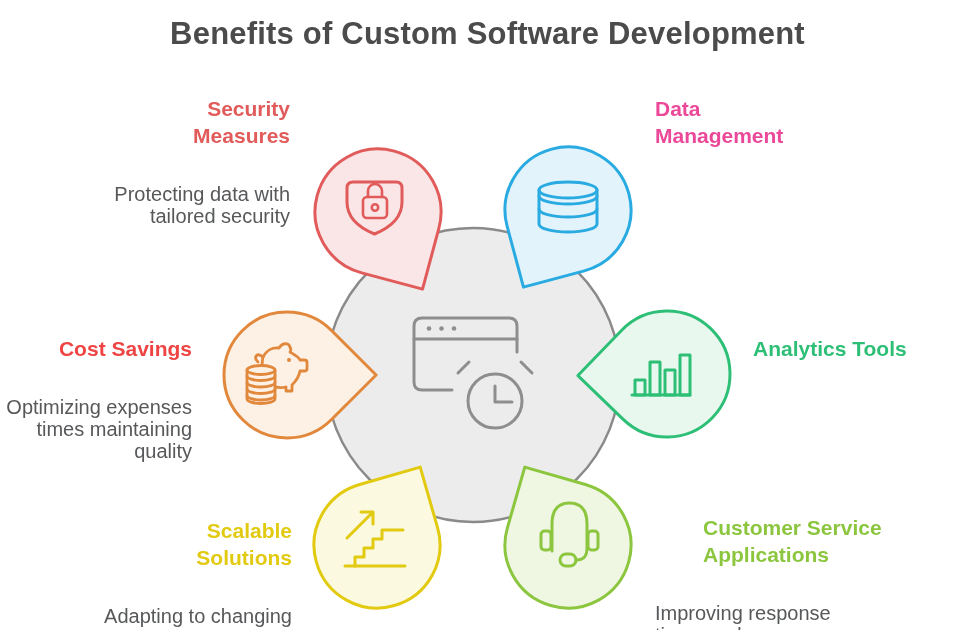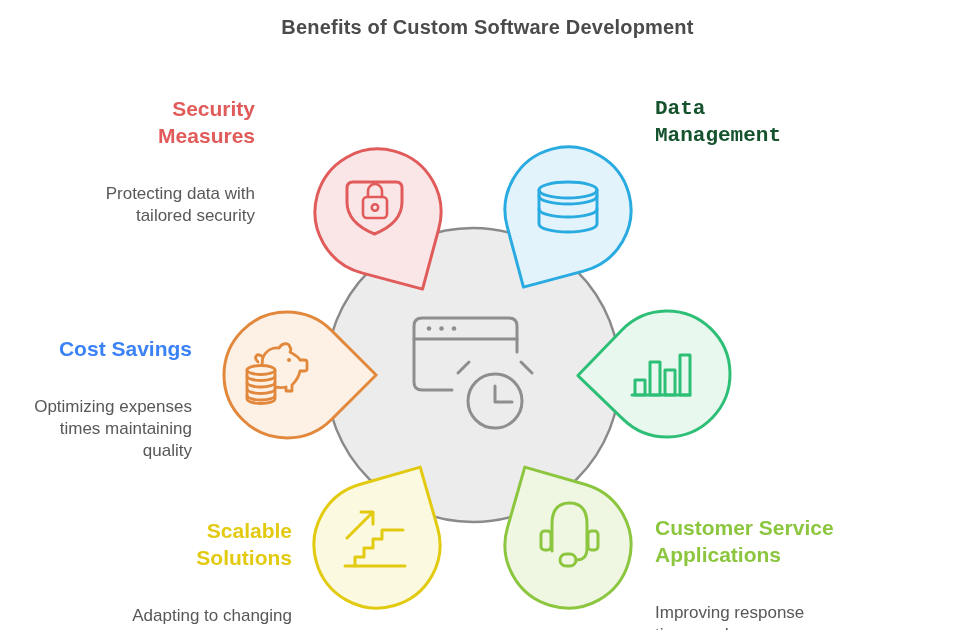--- a/index.html
+++ b/index.html
@@ -2,29 +2,29 @@
 <html><head>
 <meta charset="utf-8">
 <style>
   html,body{margin:0;padding:0;background:#fff;}
   .stage{
     position:relative;width:975px;height:630px;background:#ffffff;
     font-family:"Liberation Sans",sans-serif;overflow:hidden;
   }
   .main-title{
     position:absolute;top:16px;left:0;width:100%;text-align:center;
-    font-size:20px;font-weight:bold;color:#4b4b4b;letter-spacing:.2px;
+    font-size:31px;font-weight:bold;color:#4b4b4b;letter-spacing:.2px;
   }
   .diagram-svg{position:absolute;left:0;top:0;}
   .label{position:absolute;white-space:pre-line;}
   .align-r{text-align:right;}
   .node-title{font-size:21px;font-weight:bold;line-height:27px;}
-  .node-desc{font-size:17px;line-height:22px;color:#57585a;margin-top:16px;}
-  .c-red{color:#e15b5b;} .c-blue{color:#14532d;font-family:Liberation Mono, monospace;} .c-orange{color:#3b82f6;}
-  .c-green{color:#2ebf77;} .c-yellow{color:#e2ca10;} .c-lime{color:#8cc63f;}
+  .node-desc{font-size:20px;line-height:22px;color:#57585a;margin-top:16px;}
+  .c-red{color:#e15b5b;} .c-blue{color:#ec4899;} .c-orange{color:#ef4444;}
+  .c-green{color:#2ebf77;} .c-yellow{color:#e2ca10;} .c-lime{color:#8cc63f;margin-left:48px;}
 </style>
 </head>
 <body>
 
 <div class="stage">
 
   <div class="main-title">Benefits of Custom Software Development</div>
 
   <svg class="diagram-svg" width="975" height="630" viewBox="0 0 975 630" fill="none" stroke-linecap="round" stroke-linejoin="round">
 
@@ -103,40 +103,41 @@
     </g>
 
     <g stroke="#8cc63f" stroke-width="3">
       <path d="M552,551 V524 C552,509 559,503 569.5,503 C580,503 587,509 587,524 V548 C587,557 583,560 576,560"></path>
       <rect x="560" y="554" width="16" height="12" rx="6"></rect>
       <rect x="541" y="531" width="10" height="19" rx="3.5"></rect>
       <rect x="588" y="531" width="10" height="19" rx="3.5"></rect>
     </g>
   </svg>
 
-  <div class="label align-r" style="right:720px;top:77px;">
+  <div class="label align-r" style="right:685px;top:77px;">
     <div class="node-title c-red">Security
 Measures</div>
     <div class="node-desc">Protecting data with
 tailored security</div>
   </div>
 
   <div class="label" style="left:655px;top:77px;">
     <div class="node-title c-blue">Data
 Management</div>
   </div>
 
   <div class="label align-r" style="right:783px;top:317px;">
     <div class="node-title c-orange">Cost Savings</div>
     <div class="node-desc">Optimizing expenses
 times maintaining
 quality</div>
   </div>
 
   <div class="label" style="left:753px;top:317px;">
+    <div class="node-title c-green">Analytics Tools</div>
   </div>
 
   <div class="label align-r" style="right:683px;top:499px;">
     <div class="node-title c-yellow">Scalable
 Solutions</div>
     <div class="node-desc">Adapting to changing
 business needs</div>
   </div>
 
   <div class="label" style="left:655px;top:496px;">

